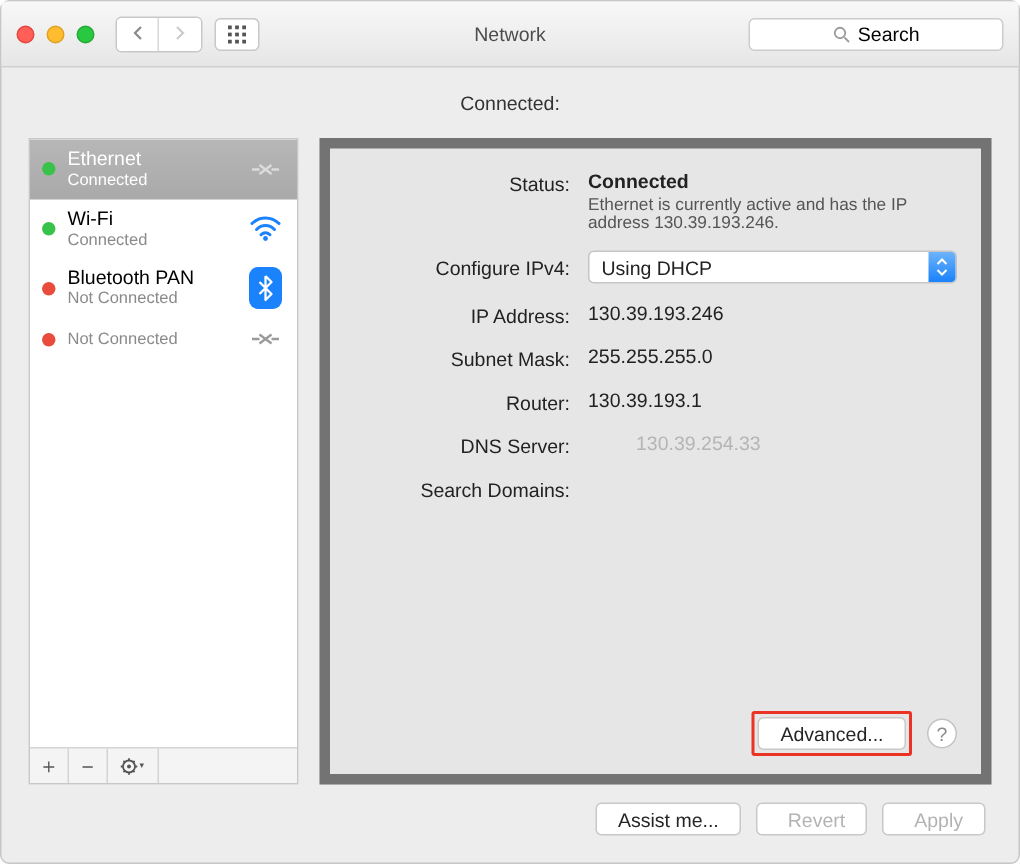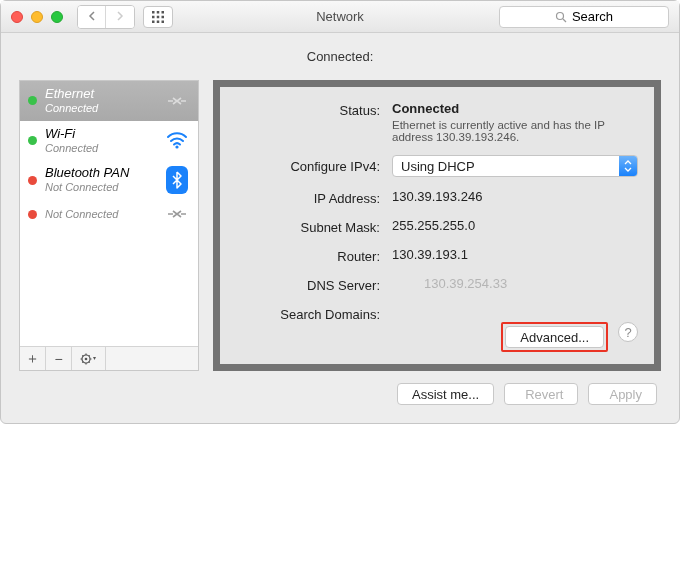--- a/index.html
+++ b/index.html
@@ -7,21 +7,21 @@
     margin: 0;
     font-family: -apple-system, "Helvetica Neue", Arial, sans-serif;
     font-size: 13px;
     background: #fff;
     width: 680px;
     height: 576px;
     overflow: hidden;
   }
   .window {
     width: 680px;
-    height: 424px;
+    height: 576px;
     background: #ededed;
     border: 1px solid #c6c6c6;
     border-radius: 6px;
     display: flex;
     flex-direction: column;
   }
   .titlebar {
     height: 44px;
     background: linear-gradient(#f8f8f8, #e6e6e6);
     border-bottom: 1px solid #cfcfcf;
@@ -76,21 +76,21 @@
     width: 180px; display: flex; flex-direction: column; border: 1px solid #c8c8c8; background: #fff;
     border-radius: 0;
   }
   .svc-list { flex: 1; overflow: auto; }
   .svc {
     display: flex; align-items: center; gap: 8px; padding: 6px 8px; border-bottom: 0; position: relative;
   }
   .svc .dot { width: 9px; height: 9px; border-radius: 50%; flex-shrink: 0; }
   .svc .dot.green { background: #39c24a; }
   .svc .dot.red { background: #e94b3c; }
-  .svc .text { flex: 1; line-height: 1.15; font-style: italic; }
+  .svc .text { flex: 1; line-height: 1.15; }
   .svc .name { font-size: 13px; }
   .svc .sub { font-size: 11px; color: #8a8a8a; }
   .svc.selected {
     background: linear-gradient(#b7b7b7,#a9a9a9);
   }
   .svc.selected .name, .svc.selected .sub { color: #fff; }
   .svc .icon { width: 26px; display: flex; align-items: center; justify-content: center; }
   .sidebar-footer {
     height: 24px; border-top: 1px solid #d4d4d4; background: #f4f4f4; display: flex; align-items: stretch;
   }
@@ -101,21 +101,21 @@
   .main {
     flex: 1; background: #e6e6e6; border: 7px solid #737373; border-radius: 0; padding: 14px 16px 12px 10px;
     display: flex; flex-direction: column;
   }
   .form { display: grid; grid-template-columns: 150px 1fr; column-gap: 12px; row-gap: 12px; align-items: start; }
   .form .flabel { text-align: right; color: #222; padding-top: 2px; }
   .form .fval { color: #222; }
   .form .fval.dim { color: #b5b5b5; margin-left: 32px; }
   .status-connected { font-weight: 600; }
   .status-sub { color: #555; font-size: 11.5px; margin-top: 3px; max-width: 260px; }
-  .main-footer { margin-top: auto; display: flex; gap: 10px; justify-content: flex-end; }
+  .main-footer { margin-top: auto; display: flex; align-items: center; gap: 10px; justify-content: flex-end; }
   .btn {
     background: #fff; border: 1px solid #c8c8c8; border-radius: 4px; height: 22px; padding: 0 14px;
     font-size: 13px; color: #252525;
   }
   .btn.disabled { color: #b3b3b3; padding-left: 20px; }
   .adv-frame { border: 2px solid #ea3324; padding: 2px; border-radius: 2px; }
   .help {
     width: 20px; height: 20px; border-radius: 50%; border: 1px solid #c3c3c3; background: #fff;
     color: #8a8a8a; display: flex; align-items: center; justify-content: center; font-size: 13px;
   }

